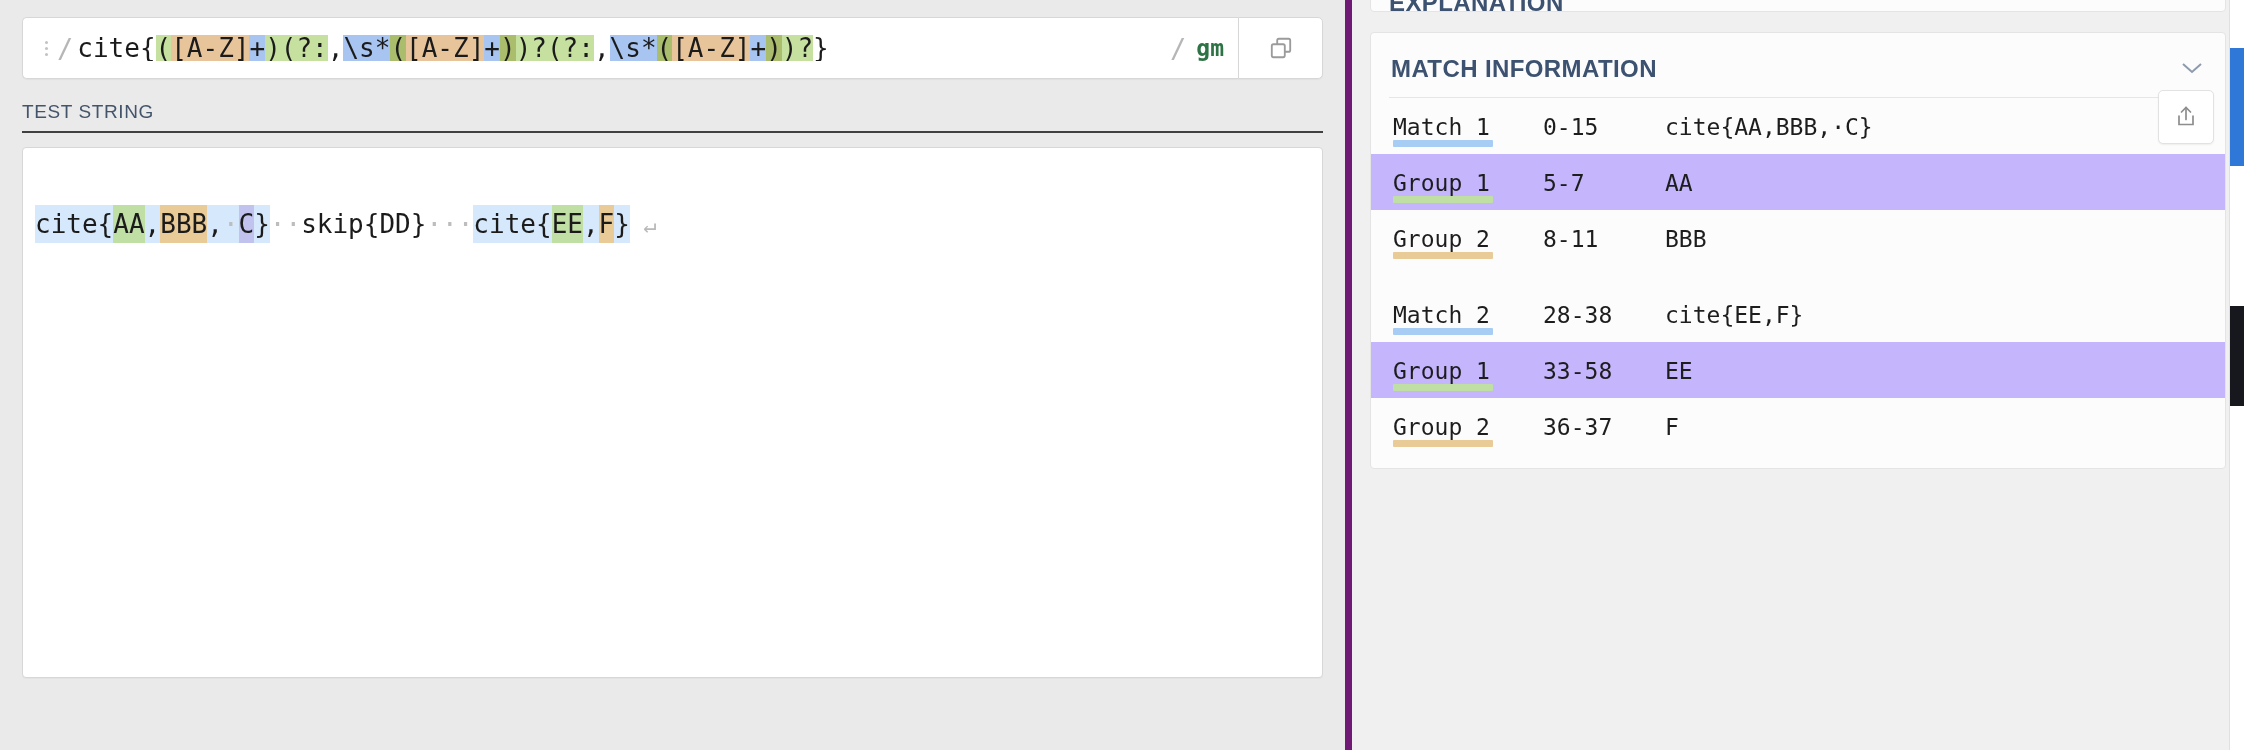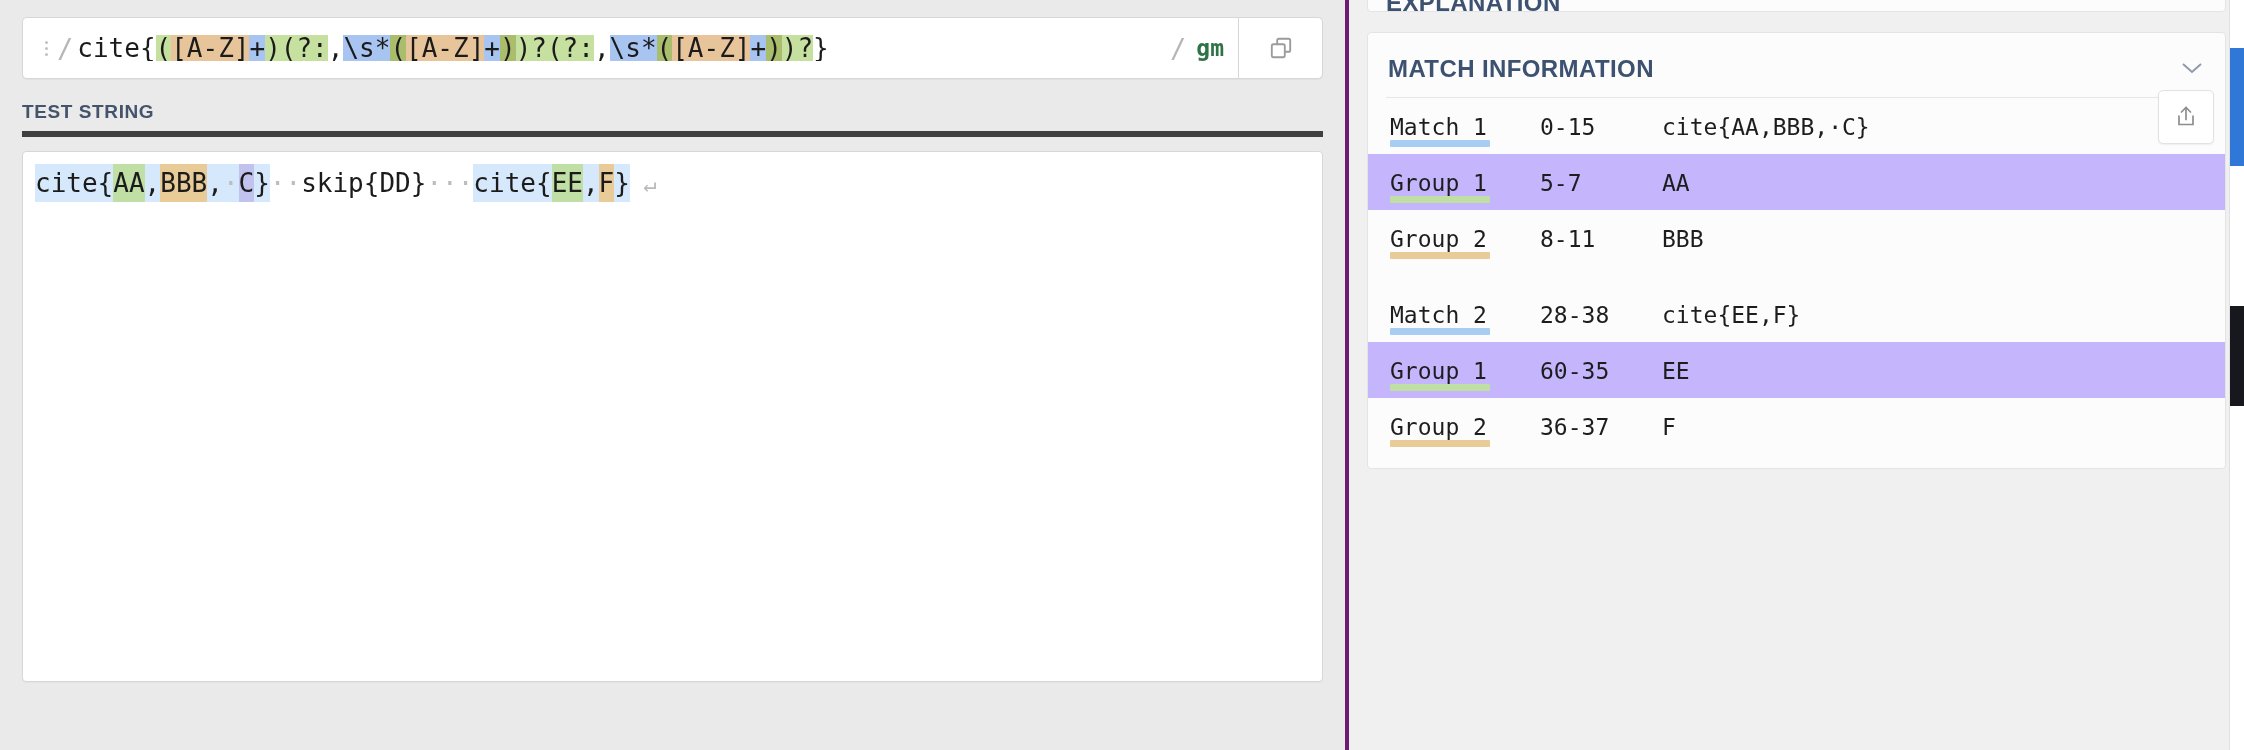--- a/index.html
+++ b/index.html
@@ -59,44 +59,44 @@
   }
   .copy-btn{
     width:83px;flex:0 0 auto;background:#fff;border:1px solid #d7d7d7;
     border-radius:0 5px 5px 0;display:flex;align-items:center;justify-content:center;
     cursor:pointer;box-shadow:0 1px 1px rgba(0,0,0,.04);
   }
 
   
   .ts-head{
     margin:22px 22px 0 22px;
-    color:#44546b;font-size:19px;font-weight:bold;letter-spacing:.6px;
-    padding-bottom:8px;border-bottom:6px solid #404040;
+    color:#44546b;font-size:19px;font-weight:normal;letter-spacing:.6px;
+    padding-bottom:8px;border-bottom:2px solid #404040;
   }
   .ts-box{
     margin:14px 22px 0 22px;
     background:#fff;border:1px solid #d7d7d7;border-radius:4px;
     height:515px;
     padding:14px 0 0 0;
     box-shadow:0 1px 1px rgba(0,0,0,.03);
     position:relative;overflow:hidden;
   }
   .ts-line{
     font-family:"DejaVu Sans Mono",monospace;
     font-size:26px;line-height:34px;color:#1b1b1b;
-    padding:0 19px 0 12px;white-space:pre;
+    padding:0 19px 0 12px;white-space:pre;margin-top:45px;
   }
   .ts-line span{padding:4px 0;}
   .dot{color:#bdbdbd;}
   .crlf{color:#b9b9b9;font-size:22px;}
 
   
   .right{
     flex:1 1 auto;position:relative;background:#f0f0f0;
-    border-left:4px solid #701a75;
+    border-left:7px solid #701a75;
     overflow:hidden;
   }
   .panel{
     background:#fcfcfd;border:1px solid #e4e4e4;border-radius:4px;
     margin:0 18px;
   }
   .panel-expl{
     height:22px;margin-top:-12px;position:relative;overflow:hidden;
   }
   .panel-expl .ptitle{padding:0 18px;}
@@ -212,21 +212,21 @@
             <div class="mi-val">BBB</div>
           </div>
           <div class="mi-gap"></div>
           <div class="mi-row">
             <div class="mi-label"><span>Match 2</span><span class="bar" style="background: rgb(168, 205, 245);"></span></div>
             <div class="mi-range">28-38</div>
             <div class="mi-val">cite{EE,F}</div>
           </div>
           <div class="mi-row alt">
             <div class="mi-label"><span>Group 1</span><span class="bar" style="background: rgb(191, 223, 164);"></span></div>
-            <div class="mi-range">60-35</div>
+            <div class="mi-range">33-58</div>
             <div class="mi-val">EE</div>
           </div>
           <div class="mi-row">
             <div class="mi-label"><span>Group 2</span><span class="bar" style="background: rgb(232, 203, 150);"></span></div>
             <div class="mi-range">36-37</div>
             <div class="mi-val">F</div>
           </div>
         </div>
     </div>
 

